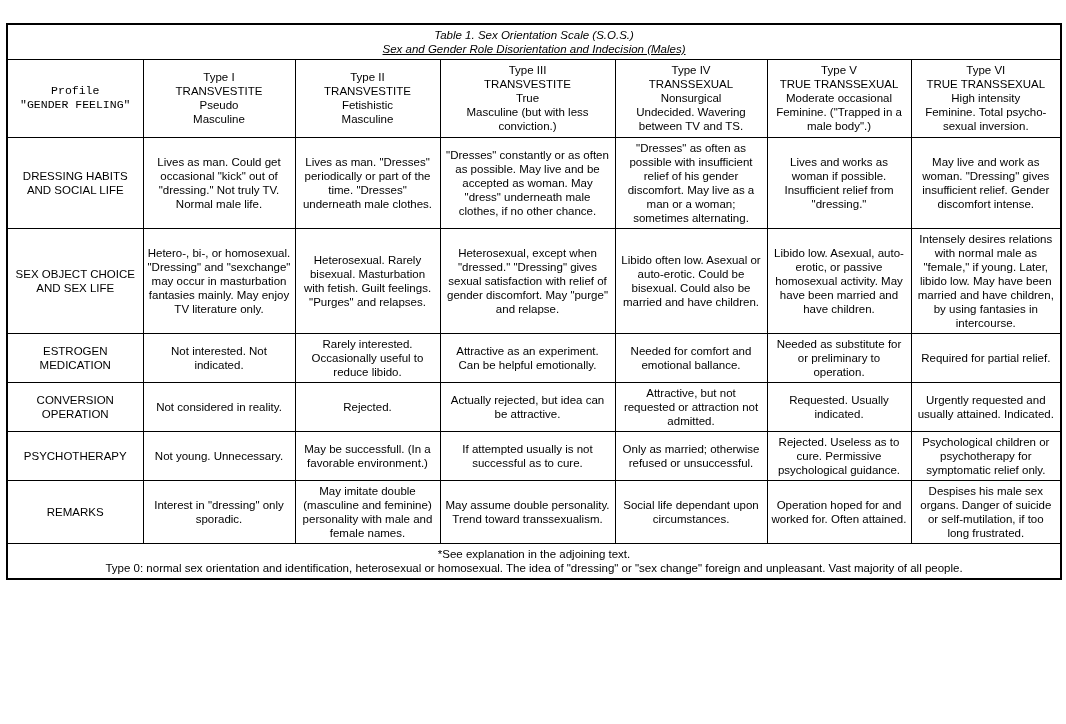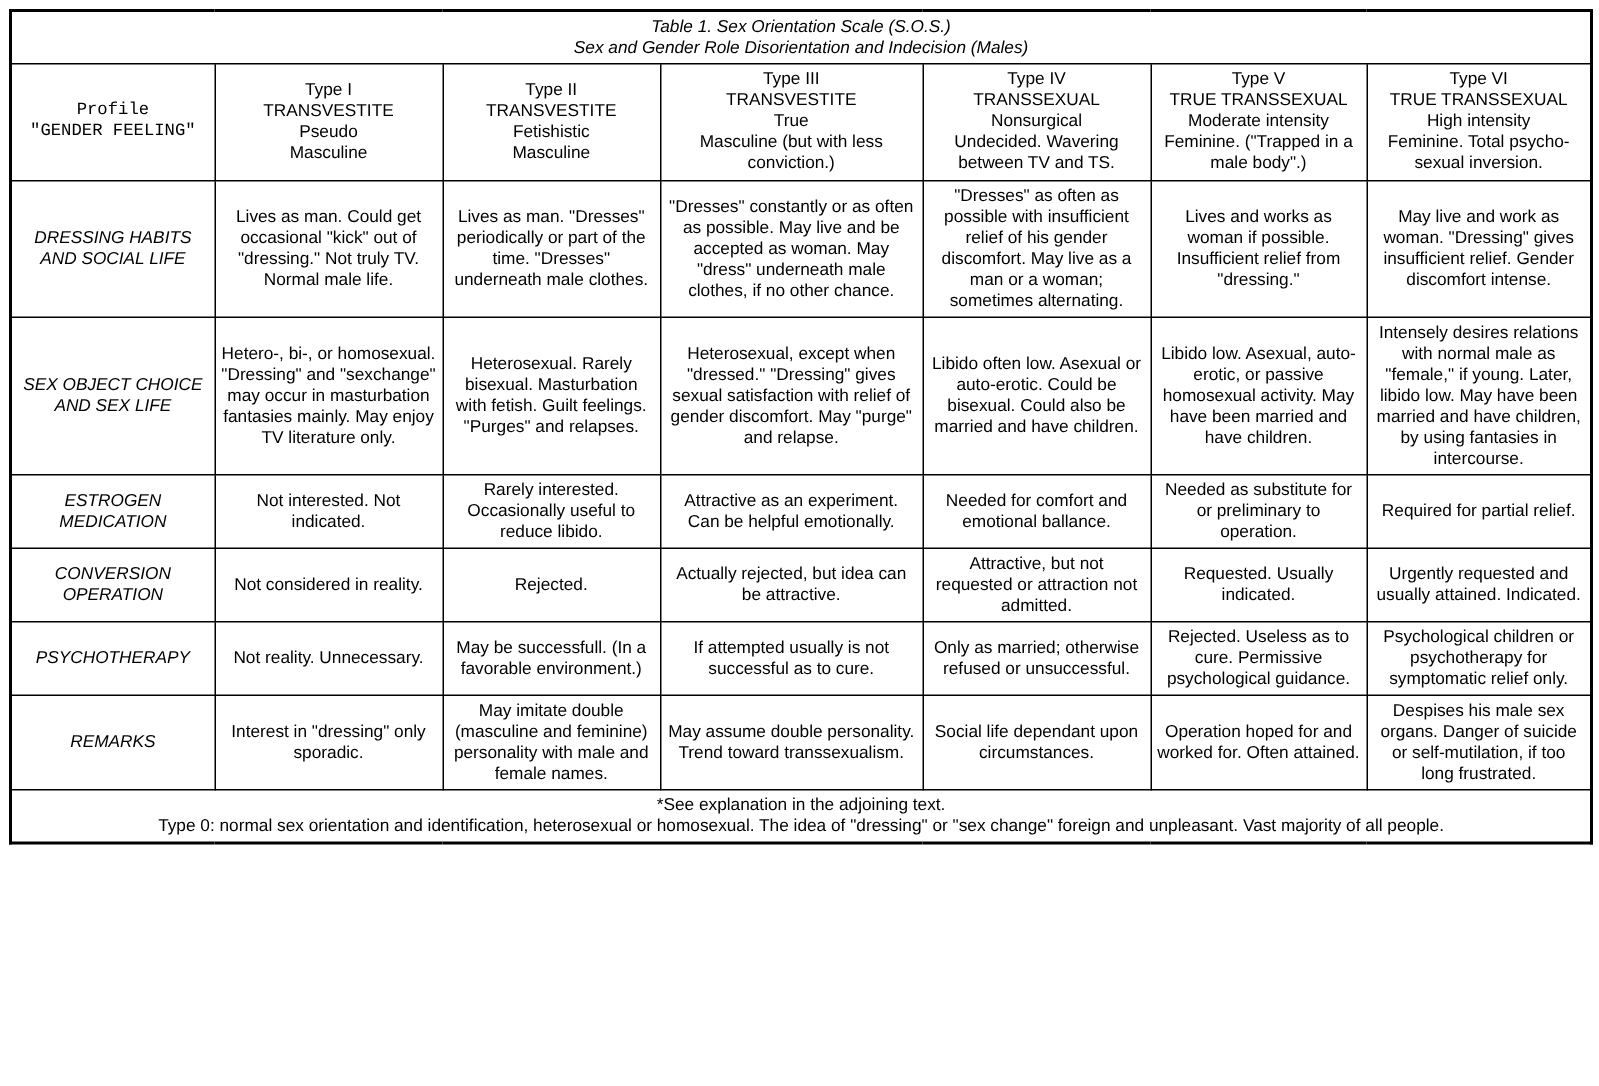--- a/index.html
+++ b/index.html
@@ -8,21 +8,21 @@
     background: #ffffff;
   }
   body {
     font-family: "Liberation Sans", sans-serif;
     color: #000000;
   }
   #page {
     width: 1066px;
     height: 724px;
     box-sizing: border-box;
-    padding: 6px 6px;
+    padding: 23px 6px;
     background: #ffffff;
   }
   table.sos {
     width: 1054px;
     border-collapse: collapse;
     table-layout: fixed;
     border: 2px solid #000;
   }
   table.sos td, table.sos th {
     border: 1px solid #000;
@@ -35,32 +35,31 @@
   }
   .title-cell {
     border: 1px solid #000;
     text-align: center;
     font-weight: bold;
     font-style: italic;
     font-size: 13.5px;
     line-height: 1.35;
     padding: 6px 4px 7px 4px;
   }
-  .title-line2 { display: block; }
+  .title-line2 { display: block; text-decoration: underline; }
   .group-head {
     font-size: 12px;
     padding-top: 5px;
     padding-bottom: 5px;
   }
   .rowlabel {
     font-size: 11.5px;
     text-align: center;
     vertical-align: middle;
     padding: 4px 3px;
-    font-style: italic;
   }
   .profile-cell {
     text-align: center;
     vertical-align: middle;
     font-size: 11.5px;
     line-height: 1.9;
     padding: 6px 3px;
     font-family: Liberation Mono, monospace;
   }
   .profile-cell span { display: block; }
@@ -143,21 +142,21 @@
         </td>
         <td class="type-cell">
           <span>Type IV</span>
           <span>TRANSSEXUAL</span>
           <span>Nonsurgical</span>
           <span class="tl-last">Undecided. Wavering between TV and TS.</span>
         </td>
         <td class="type-cell">
           <span>Type V</span>
           <span>TRUE TRANSSEXUAL</span>
-          <span>Moderate intensity</span>
+          <span>Moderate occasional</span>
           <span class="tl-last">Feminine. ("Trapped in a male body".)</span>
         </td>
         <td class="type-cell">
           <span>Type VI</span>
           <span>TRUE TRANSSEXUAL</span>
           <span>High intensity</span>
           <span class="tl-last">Feminine. Total psycho-sexual inversion.</span>
         </td>
       </tr>
 
@@ -197,21 +196,21 @@
         <td class="body-cell">Not considered in reality.</td>
         <td class="body-cell">Rejected.</td>
         <td class="body-cell">Actually rejected, but idea can be attractive.</td>
         <td class="body-cell">Attractive, but not requested or attraction not admitted.</td>
         <td class="body-cell">Requested. Usually indicated.</td>
         <td class="body-cell">Urgently requested and usually attained. Indicated.</td>
       </tr>
 
       <tr>
         <td class="rowlabel">PSYCHOTHERAPY</td>
-        <td class="body-cell">Not reality. Unnecessary.</td>
+        <td class="body-cell">Not young. Unnecessary.</td>
         <td class="body-cell">May be successfull. (In a favorable environment.)</td>
         <td class="body-cell">If attempted usually is not successful as to cure.</td>
         <td class="body-cell">Only as married; otherwise refused or unsuccessful.</td>
         <td class="body-cell">Rejected. Useless as to cure. Permissive psychological guidance.</td>
         <td class="body-cell">Psychological children or psychotherapy for symptomatic relief only.</td>
       </tr>
 
       <tr>
         <td class="rowlabel">REMARKS</td>
         <td class="body-cell">Interest in "dressing" only sporadic.</td>

